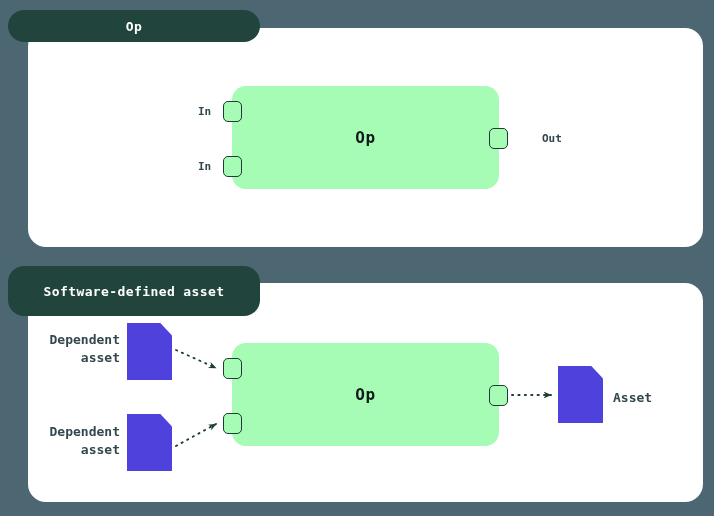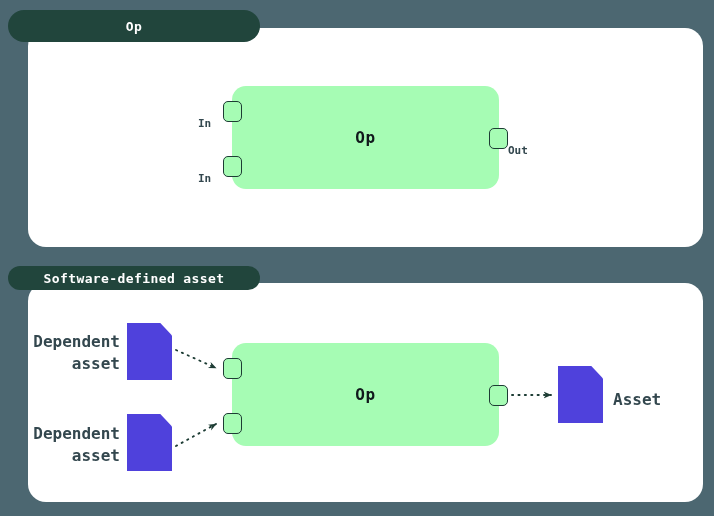--- a/index.html
+++ b/index.html
@@ -40,21 +40,21 @@
     color: #ffffff;
     font-size: 13px;
     line-height: 1;
     display: flex;
     align-items: center;
     justify-content: center;
     letter-spacing: 0.4px;
     white-space: nowrap;
   }
   #tab-op  { left: 8px; top: 10px;  width: 252px; height: 32px; }
-  #tab-sda { left: 8px; top: 266px; width: 252px; height: 24px; }
+  #tab-sda { left: 8px; top: 266px; width: 252px; height: 50px; }
 
   
   .op-body {
     position: absolute;
     background: #a6fcb4;
     border-radius: 14px;
     display: flex;
     align-items: center;
     justify-content: center;
   }
@@ -89,42 +89,41 @@
   #port-in-4  { left: 223px; top: 413px; }
   #port-out-2 { left: 489px; top: 385px; }
 
   
   .port-label {
     position: absolute;
     font-size: 11px;
     color: #33474e;
     line-height: 1;
     white-space: nowrap;
-    margin-top: 12px;
   }
   #label-in-1 { left: 198px; top: 106px; text-align: right; }
   #label-in-2 { left: 198px; top: 161px; text-align: right; }
-  #label-out  { left: 508px; top: 133px; }
+  #label-out  { left: 542px; top: 133px; }
 
   
   .asset-icon {
     position: absolute;
     width: 45px;
     height: 57px;
     background: #4f41dc;
     clip-path: polygon(0 0, 74% 0, 100% 22%, 100% 100%, 0 100%);
   }
   #asset-dep-1 { left: 127px; top: 323px; }
   #asset-dep-2 { left: 127px; top: 414px; }
   #asset-out   { left: 558px; top: 366px; }
 
   
   .asset-label {
     position: absolute;
-    font-size: 16px;
+    font-size: 13px;
     color: #33474e;
     line-height: 1.35;
     white-space: pre-line;
   }
   #label-dep-1 { left: 24px;  top: 331px; width: 96px; text-align: right; }
   #label-dep-2 { left: 24px;  top: 423px; width: 96px; text-align: right; }
   #label-asset { left: 613px; top: 389px; text-align: left; }
 
   
   #edges {

